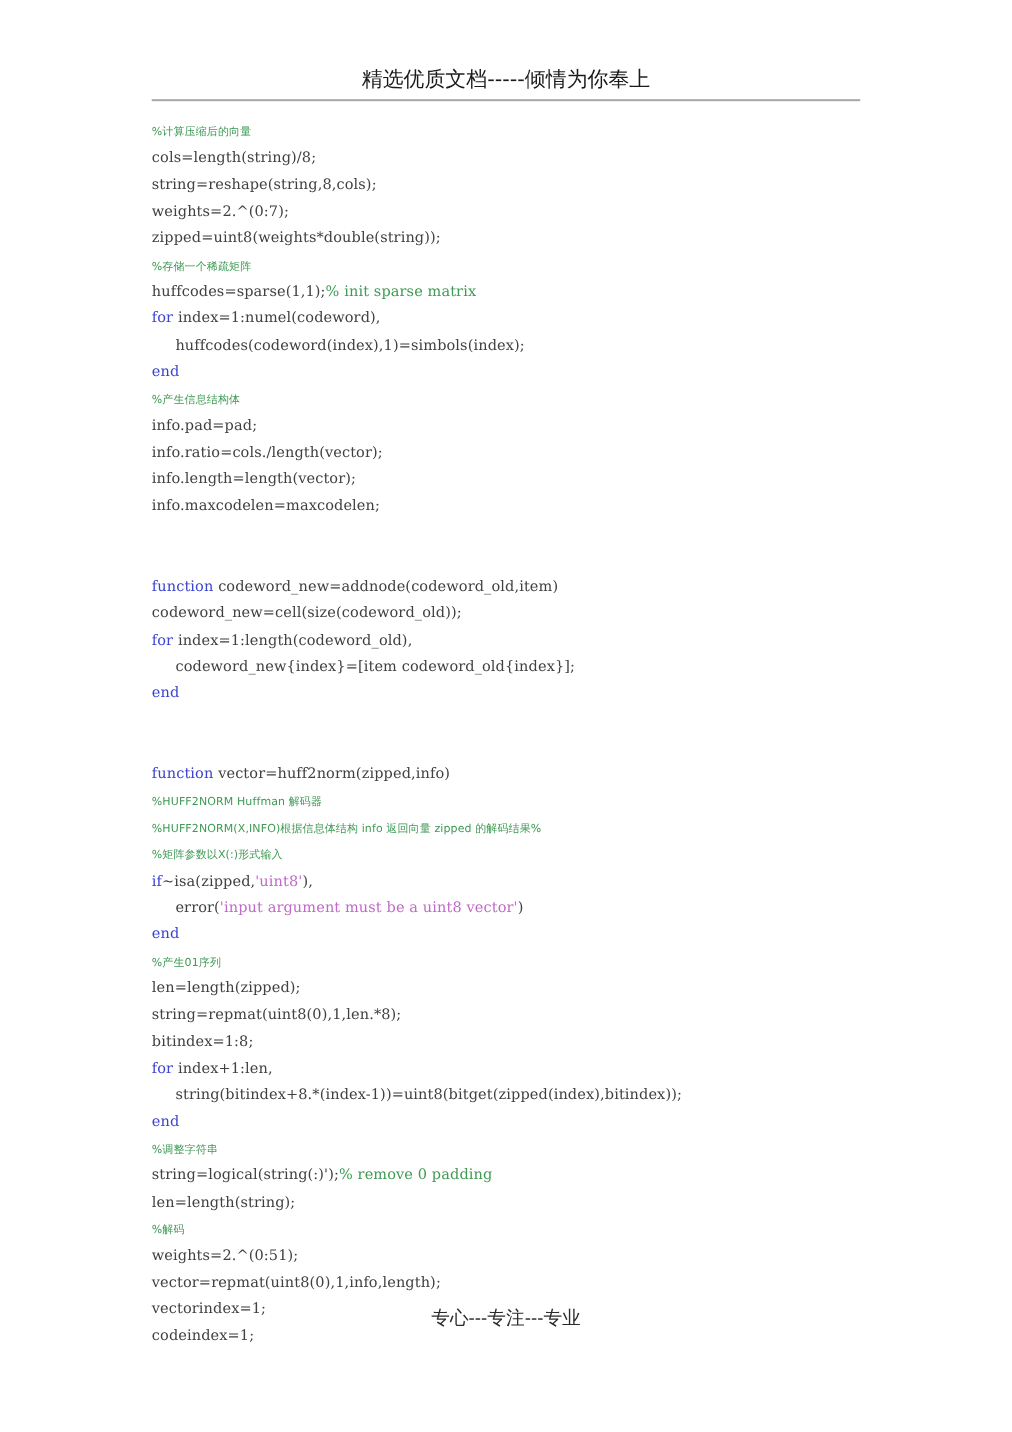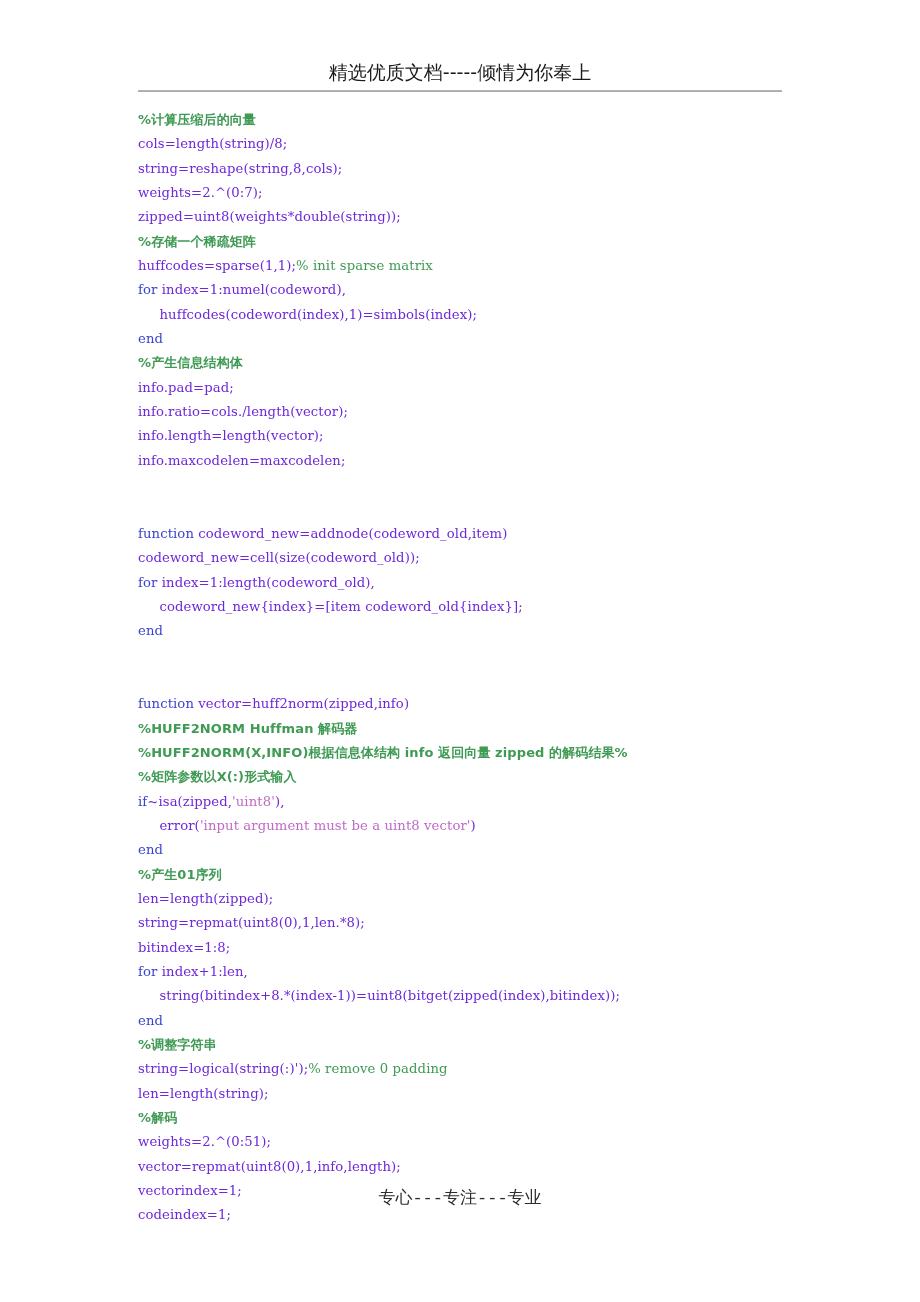--- a/index.html
+++ b/index.html
@@ -61,36 +61,36 @@
     color: #3a3a3a;
     white-space: pre;
   }
   .line {
     height: 24.35px;
     white-space: pre;
     letter-spacing: 0.1px;
   }
   .line.blank { height: 24.35px; }
 
-  .tok-plain   { color: #6d28d9; }
+  .tok-plain   { color: #404040; }
   .tok-comment { color: #3f9a54; }
   .tok-kw      { color: #3a43cf; text-align: right; }
   .tok-str     { color: #c06ac7; text-align: right; }
-  .tok-cjk     { font-family: "DejaVu Sans", "Liberation Sans", sans-serif; font-size: 13px; font-weight: bold; }
+  .tok-cjk     { font-family: "DejaVu Sans", "Liberation Sans", sans-serif; font-size: 10px; }
 
   
   .footer {
     position: absolute;
     top: 1188px;
     left: 138px;
     width: 644px;
     text-align: center;
   }
   .footer-text {
-    font-family: Liberation Mono, monospace;
+    font-family: Liberation Sans, sans-serif;
     font-size: 17px;
     color: #2b2b2b;
     line-height: 22px;
     white-space: nowrap;
   }
 </style>
 </head>
 <body>
 
 <div class="page">

